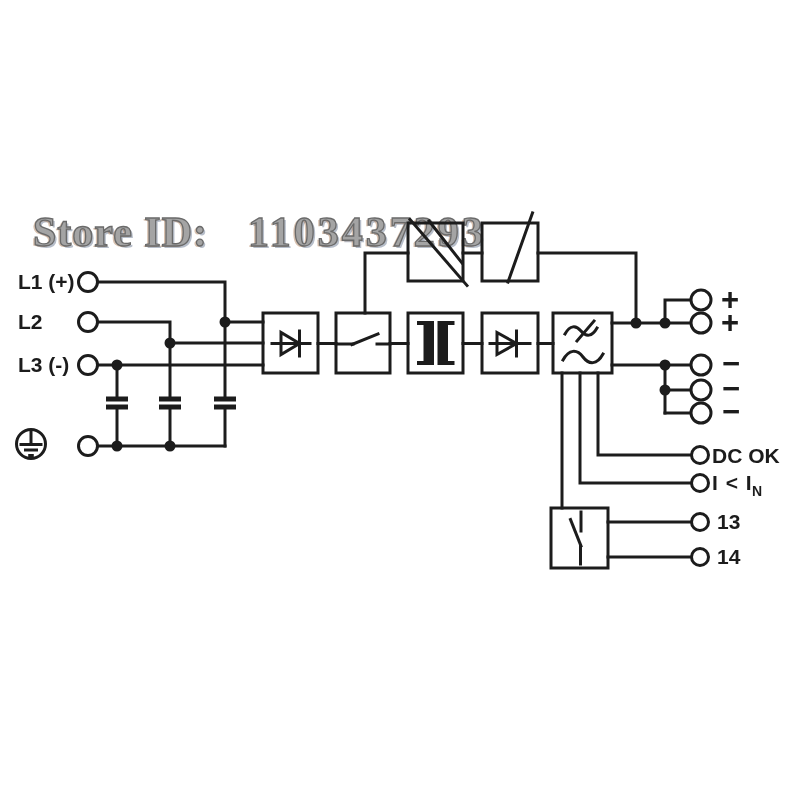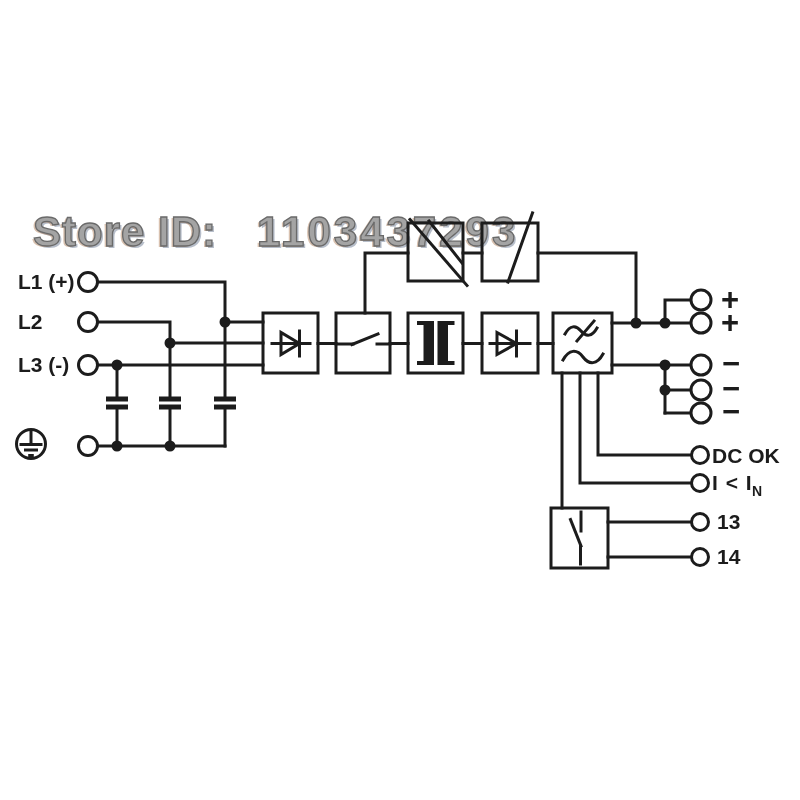--- a/index.html
+++ b/index.html
@@ -2,21 +2,21 @@
 <html><head>
 <meta charset="utf-8">
 <style>
   html,body{margin:0;padding:0;}
   body{
     width:800px;height:800px;position:relative;background:#ffffff;
     font-family:"Liberation Sans",sans-serif;overflow:hidden;
   }
   .watermark{
     position:absolute;left:33px;top:211px;z-index:1;
-    font-family:Liberation Sans, sans-serif;
+    font-family:Liberation Serif, serif;
     font-weight:700;font-size:42px;line-height:42px;
     color:#a4a4a4;letter-spacing:1px;white-space:nowrap;
     -webkit-text-stroke:1.3px #6a6a6a;
     text-shadow:-2px 1px 0 rgba(158,101,56,.40), 2px 2px 0 rgba(96,110,138,.45);
     text-align:center;
   }
   .wm-num{margin-left:40px;letter-spacing:3px;}
   svg.schematic{position:absolute;left:0;top:0;z-index:2;}
   .lbl{font-family:"Liberation Sans",sans-serif;font-weight:700;fill:#1c1c1c;}
 </style>

